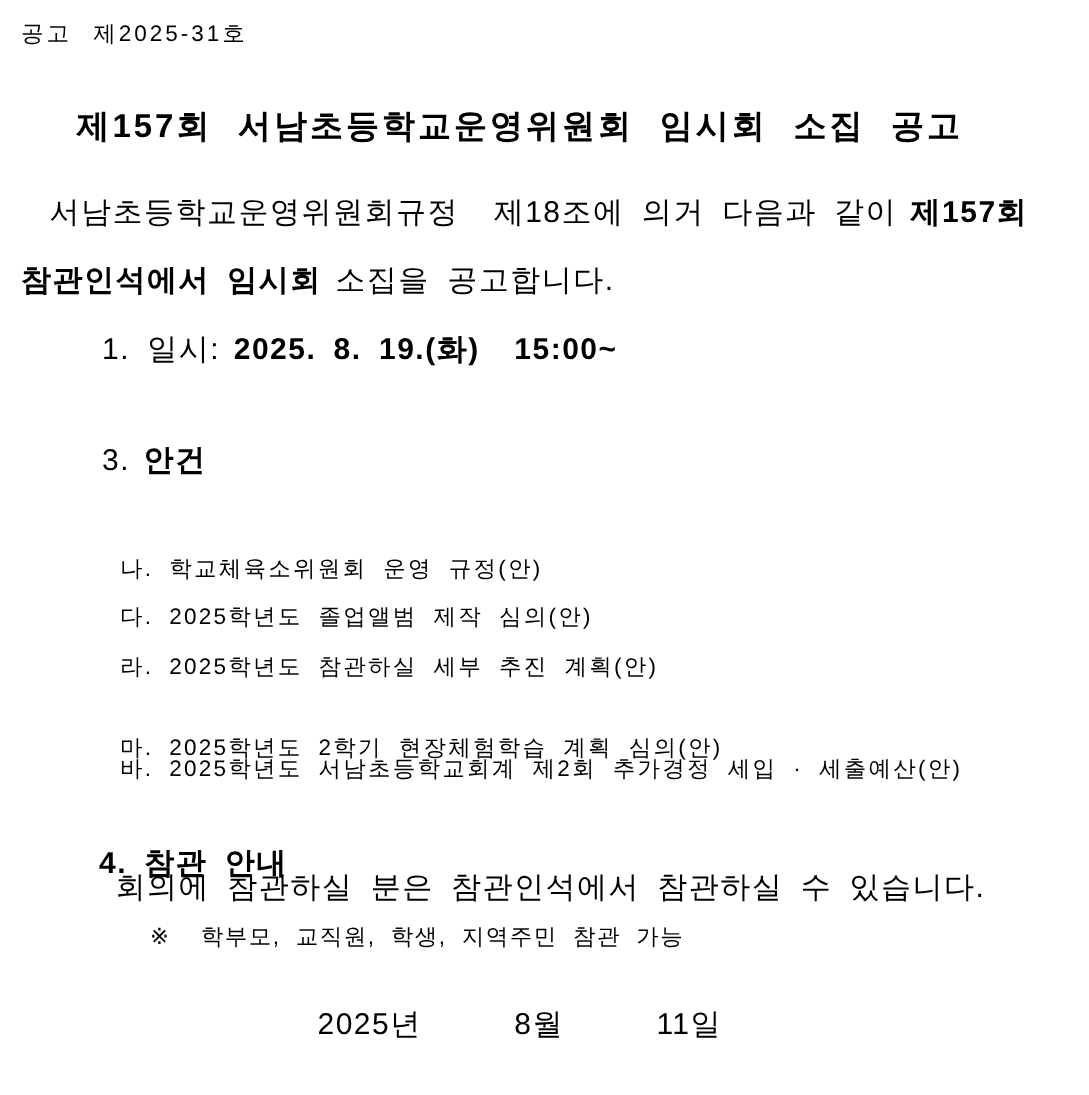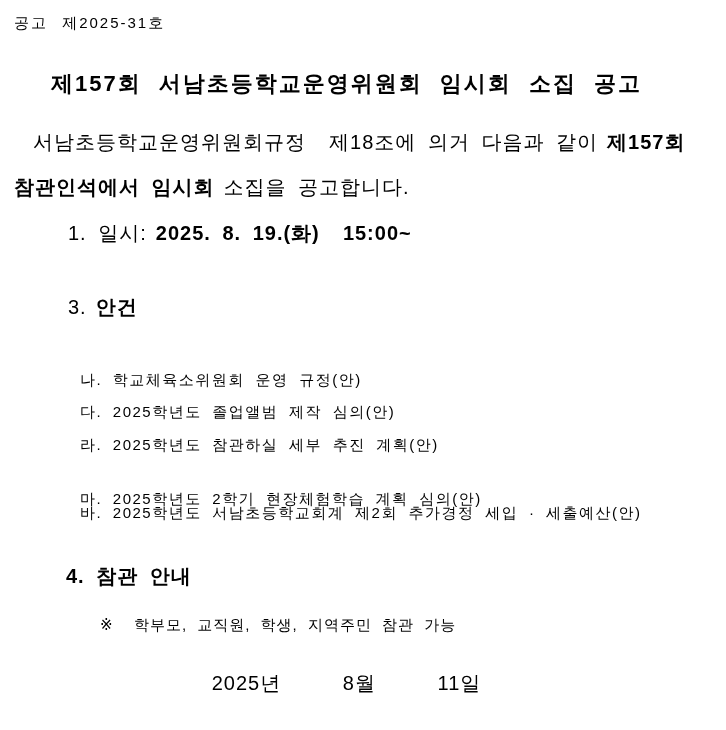--- a/index.html
+++ b/index.html
@@ -88,18 +88,19 @@
   <div class="line item item-3"><span class="lbl">3.</span><span class="val">안건</span></div>
 
   <div class="line agenda agenda-1">나. 학교체육소위원회 운영 규정(안)</div>
   <div class="line agenda agenda-2">다. 2025학년도 졸업앨범 제작 심의(안)</div>
   <div class="line agenda agenda-3">라. 2025학년도 참관하실 세부 추진 계획(안)</div>
   <div class="line agenda agenda-4">마. 2025학년도 2학기 현장체험학습 계획 심의(안)</div>
   <div class="line agenda agenda-5">바. 2025학년도 서남초등학교회계 제2회 추가경정 세입 · 세출예산(안)</div>
 
   <div class="line sec4-heading">4. 참관 안내</div>
 
+  <div class="line sec4-body">회의에 참관하실 분은 참관인석에서 참관하실 수 있습니다.</div>
 
   <div class="line sec4-note">※  학부모, 교직원, 학생, 지역주민 참관 가능</div>
 
   <div class="line doc-date">2025년   8월   11일</div>
 
 </div>
 
 </body></html>

